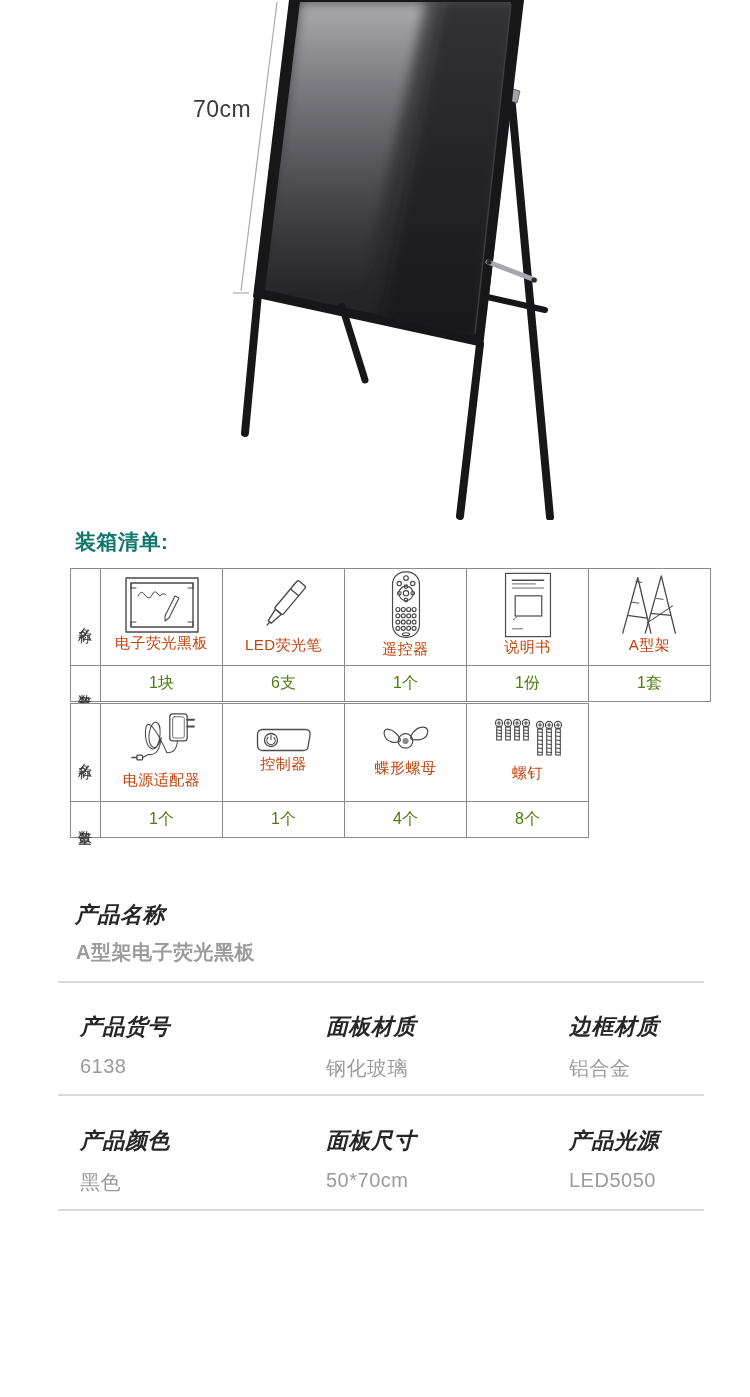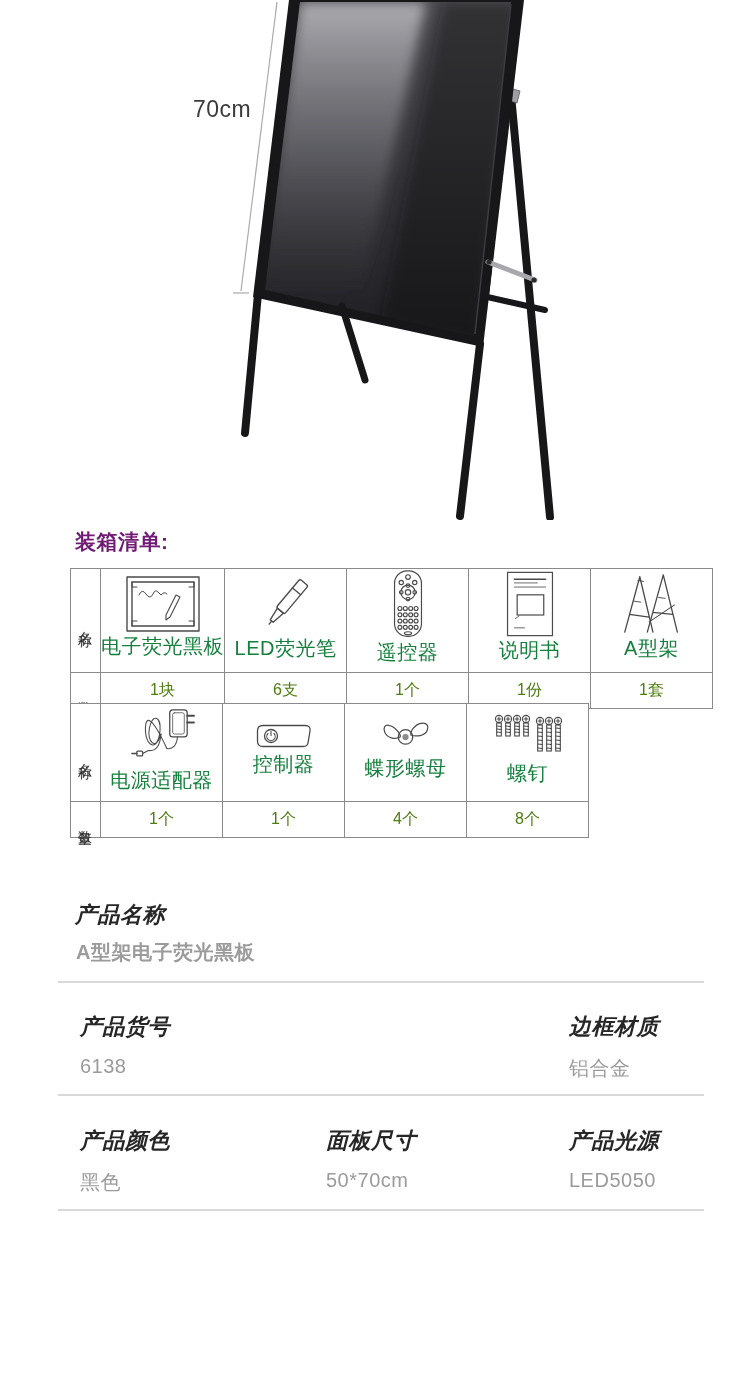--- a/index.html
+++ b/index.html
@@ -2,32 +2,32 @@
 <html><head>
 <meta charset="utf-8">
 <style>
   html,body{margin:0;padding:0;background:#fff;}
   #page{position:relative;width:750px;height:1397px;background:#ffffff;overflow:hidden;
         font-family:"Liberation Sans","DejaVu Sans",sans-serif;color:#2b2b2b;margin-left:8px;}
   .abs{position:absolute;}
   
   #hero-label{left:185px;top:96px;font-size:23px;color:#3a3a3a;letter-spacing:0.5px;}
   
-  #packing-title{left:67px;top:528px;font-size:21px;font-weight:bold;color:#701a75;letter-spacing:0.5px;}
+  #packing-title{left:67px;top:528px;font-size:21px;font-weight:bold;color:#0f766e;letter-spacing:0.5px;}
   table.pack{border-collapse:collapse;table-layout:fixed;}
   table.pack td{border:1px solid #8a8a8a;padding:0;text-align:center;vertical-align:middle;background:#fff;}
   td.lab{width:29px;}
   td.lab .vert{writing-mode:vertical-rl;text-orientation:upright;font-size:14px;color:#333;letter-spacing:3px;line-height:1;}
   td.itm{width:121px;}
   tr.row-name{height:97px;}
   tr.row-name2{height:98px;}
   tr.row-qty{height:36px;}
   .cellwrap{display:flex;flex-direction:column;align-items:center;justify-content:flex-end;height:100%;}
   .iconbox{flex:1;display:flex;align-items:center;justify-content:center;width:100%;}
-  .cap{font-size:20px;color:#15803d;margin-bottom:6px;letter-spacing:0.5px;white-space:nowrap;}
+  .cap{font-size:15px;color:#c2410c;margin-bottom:6px;letter-spacing:0.5px;white-space:nowrap;}
   .qtytxt{font-size:16px;color:#4d7c0f;}
   
   .h-big{font-size:22px;font-weight:bold;color:#262626;letter-spacing:0.5px;font-style:italic;}
   .v-muted{font-size:20px;color:#9b9b9b;letter-spacing:0.5px;}
   .divider{left:50px;width:646px;height:2px;background:#d9d9d9;}
   .spec-row{left:0;width:670px;height:80px;}
   .spec-col{position:absolute;top:0;}
   .spec-col .val{margin-top:13px;}
   .c1{left:72px;} .c2{left:318px;} .c3{left:561px;}
   svg{display:block;}
@@ -347,20 +347,24 @@
 
   <div class="abs h-big" style="left:67px;top:900px;">产品名称</div>
   <div class="abs v-muted" style="left:68px;top:939px;font-weight:bold;">A型架电子荧光黑板</div>
   <div class="abs divider" style="top:981px;"></div>
 
   <div class="abs spec-row" style="top:1012px;">
     <div class="spec-col c1">
       <div class="h-big">产品货号</div>
       <div class="v-muted val">6138</div>
     </div>
+    <div class="spec-col c2">
+      <div class="h-big">面板材质</div>
+      <div class="v-muted val">钢化玻璃</div>
+    </div>
     <div class="spec-col c3">
       <div class="h-big">边框材质</div>
       <div class="v-muted val">铝合金</div>
     </div>
   </div>
   <div class="abs divider" style="top:1094px;"></div>
 
   <div class="abs spec-row" style="top:1126px;">
     <div class="spec-col c1">
       <div class="h-big">产品颜色</div>

